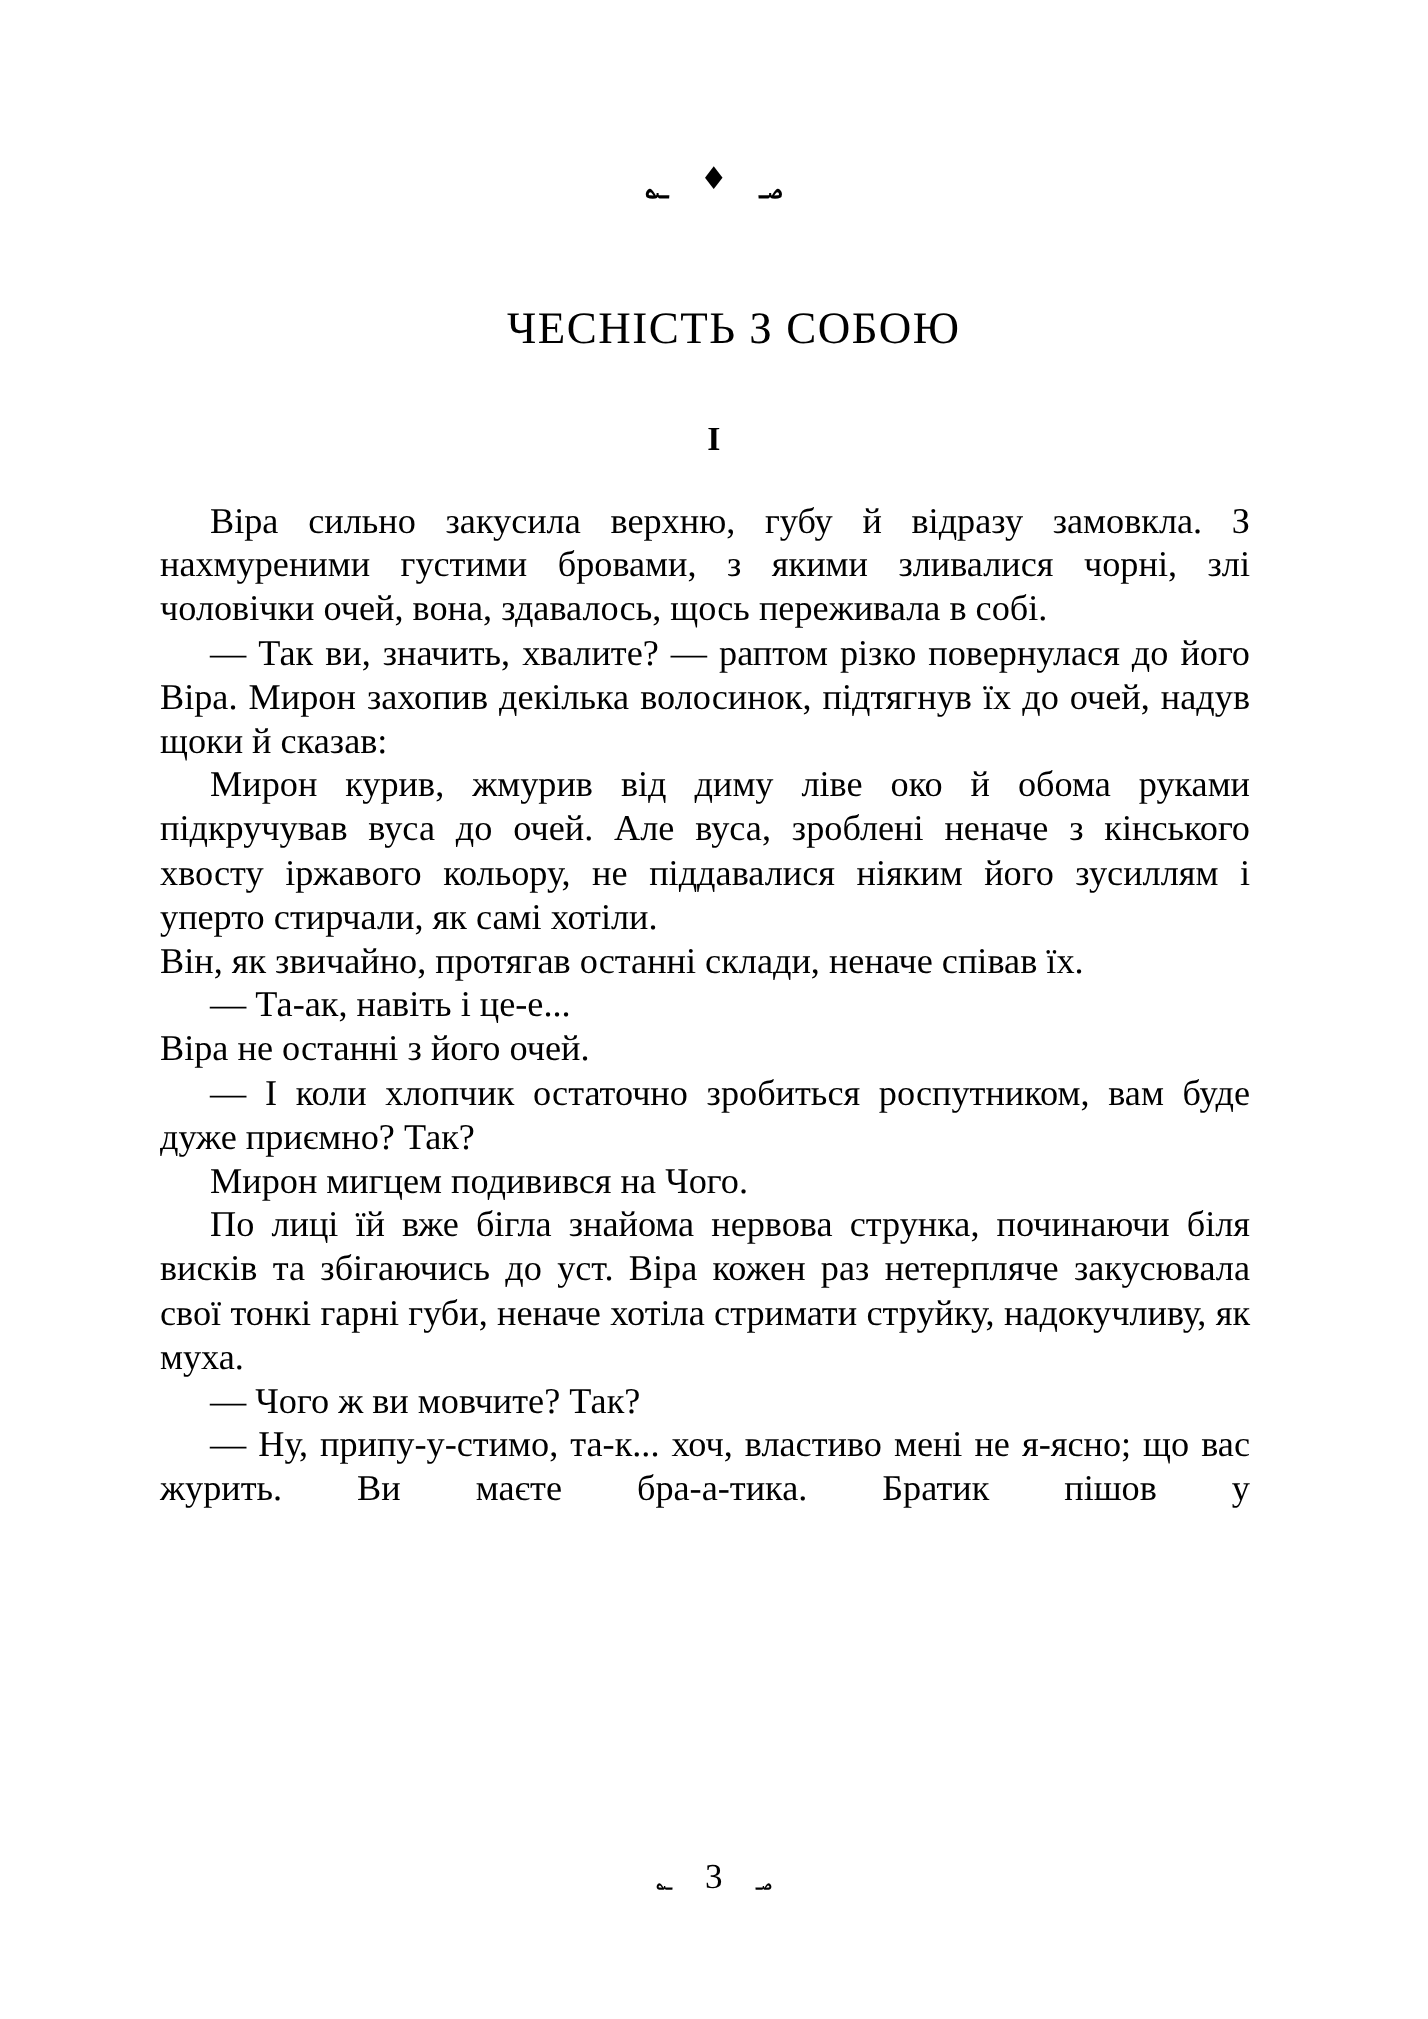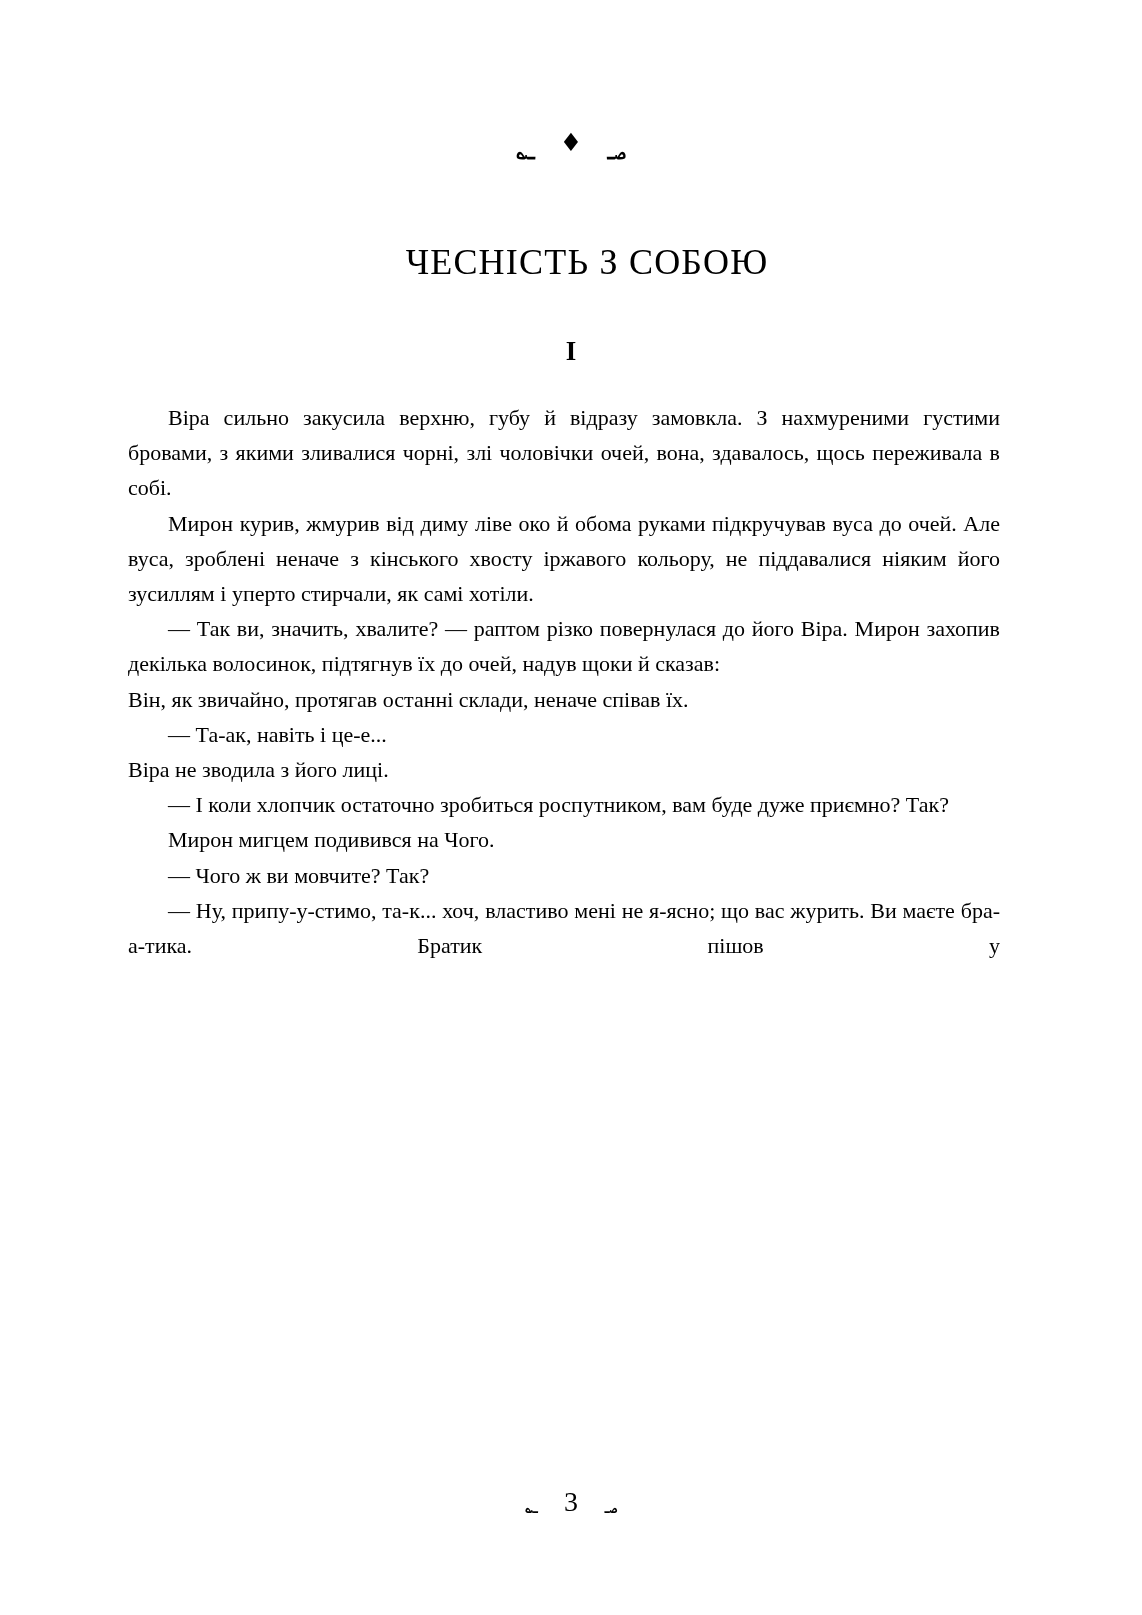--- a/index.html
+++ b/index.html
@@ -79,21 +79,21 @@
     color: #000;
   }
 
   
   .body-text {
     position: absolute;
     top: 400px;
     left: 128px;
     width: 872px;
     font-family: "Liberation Serif", "DejaVu Serif", serif;
-    font-size: 22px;
+    font-size: 29px;
     line-height: 35.2px;
     text-align: justify;
     text-justify: inter-word;
     color: #000;
     hyphens: none;
   }
 
   .body-text p {
     margin: 0;
     text-indent: 40px;
@@ -147,27 +147,28 @@
     <span class="orn-diamond">♦</span>
     <span class="orn-glyph orn-right">؃</span>
   </div>
 
   <h1 class="chapter-title">ЧЕСНІСТЬ З СОБОЮ</h1>
 
   <div class="section-number">I</div>
 
   <div class="body-text">
     <p>Віра сильно закусила верхню, губу й відразу замовкла. З нахмуреними густими бровами, з якими зливалися чорні, злі чоловічки очей, вона, здавалось, щось переживала в собі.</p>
+    <p>— Так ви, значить, хвалите? — раптом різко повернулася до його Віра. Мирон захопив декілька волосинок, підтягнув їх до очей, надув щоки й сказав:</p>
     <p>Мирон курив, жмурив від диму ліве око й обома руками підкручував вуса до очей. Але вуса, зроблені неначе з кінського хвосту іржавого кольору, не піддавалися ніяким його зусиллям і уперто стирчали, як самі хотіли.</p>
-    <p>— Так ви, значить, хвалите? — раптом різко повернулася до його Віра. Мирон захопив декілька волосинок, підтягнув їх до очей, надув щоки й сказав:</p>
     <p class="noindent">Він, як звичайно, протягав останні склади, неначе співав їх.</p>
     <p>— Та-ак, навіть і це-е...</p>
-    <p class="noindent">Віра не зводила з його лиці.</p>
+    <p class="noindent">Віра не останні з його очей.</p>
     <p>— І коли хлопчик остаточно зробиться роспутником, вам буде дуже приємно? Так?</p>
     <p>Мирон мигцем подивився на Чого.</p>
+    <p>По лиці їй вже бігла знайома нервова струнка, починаючи біля висків та збігаючись до уст. Віра кожен раз нетерпляче закусювала свої тонкі гарні губи, неначе хотіла стримати струйку, надокучливу, як муха.</p>
     <p>— Чого ж ви мовчите? Так?</p>
     <p class="justify-last">— Ну, припу-у-стимо, та-к... хоч, властиво мені не я-ясно; що вас журить. Ви маєте бра-а-тика. Братик пішов у</p>
   </div>
 
   <div class="footer">
     <span class="orn-glyph orn-left">؃</span>
     <span class="page-number">3</span>
     <span class="orn-glyph orn-right">؃</span>
   </div>
 

